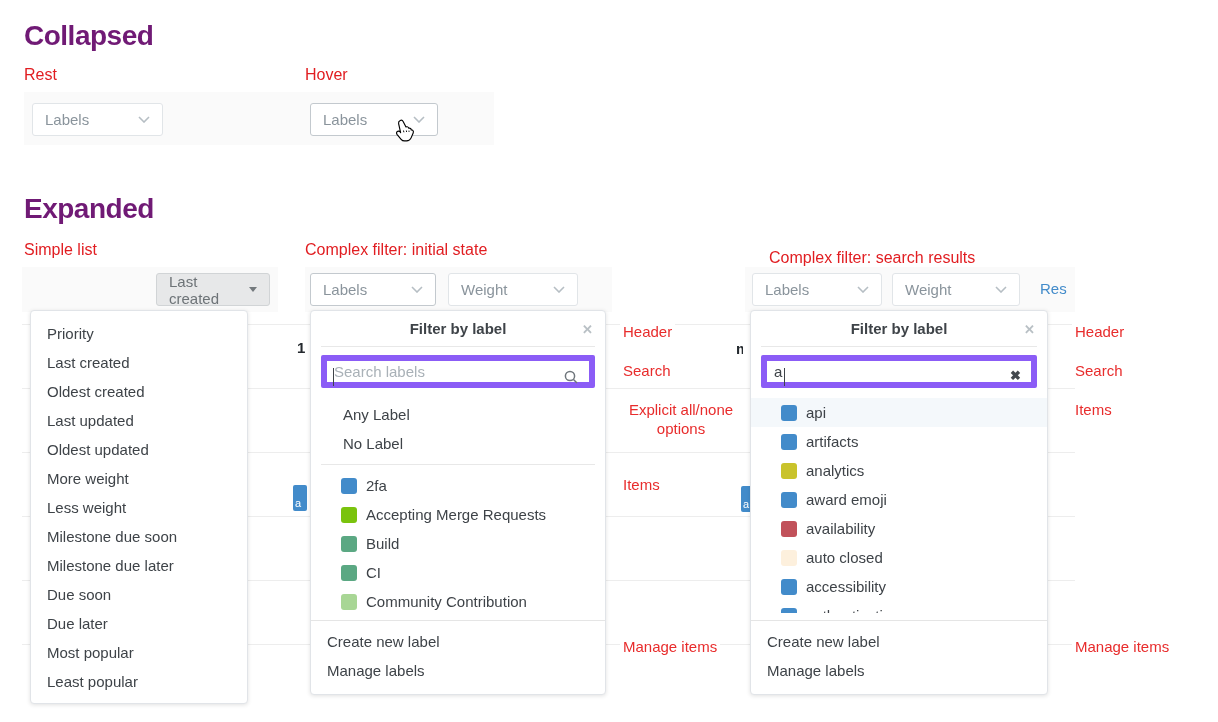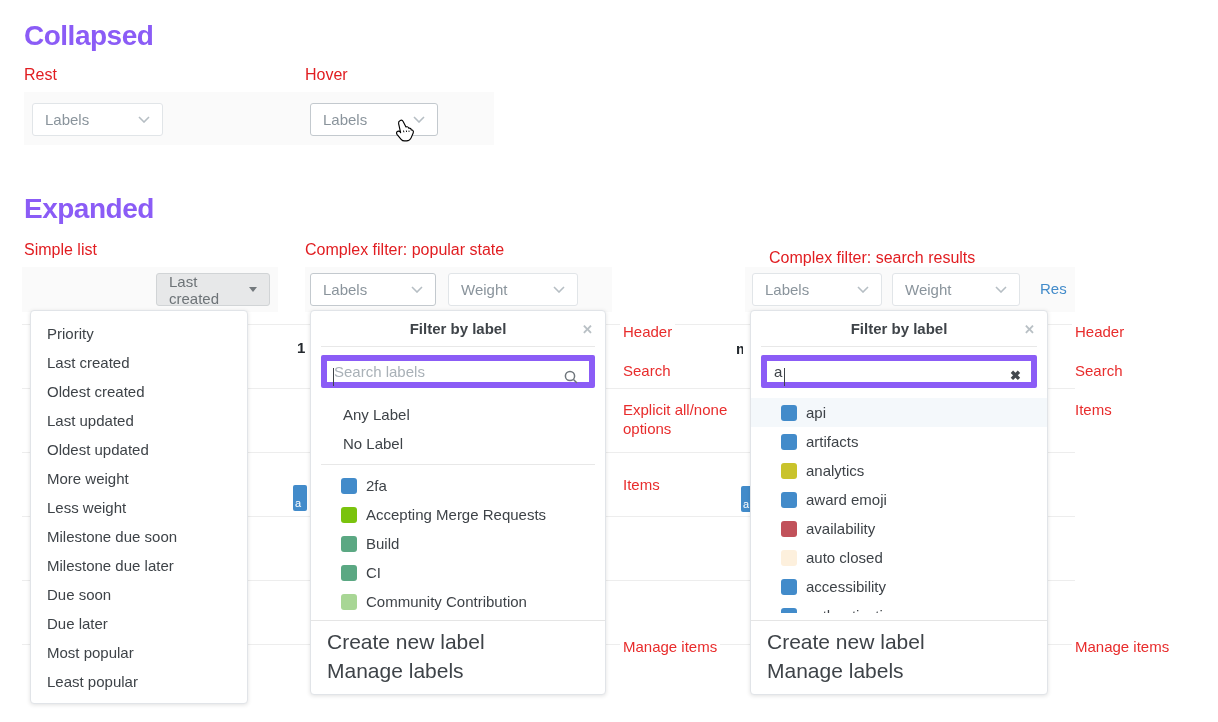--- a/index.html
+++ b/index.html
@@ -1,19 +1,19 @@
 <!DOCTYPE html>
 <html><head>
 <meta charset="utf-8">
 <style>
   * { margin:0; padding:0; box-sizing:border-box; }
   html,body { width:1218px; height:722px; background:#fff; overflow:hidden;
     font-family:"Liberation Sans", sans-serif; color:#3e4348; }
 
-  .h1 { position:absolute; font-size:28px; font-weight:bold; color:#8b5cf6; letter-spacing:-0.5px; }
+  .h1 { position:absolute; font-size:28px; font-weight:bold; color:#701a75; letter-spacing:-0.5px; }
   .red-label { position:absolute; font-size:16px; color:#e11d21; }
 
   .strip { position:absolute; background:#fafafa; z-index:1; }
 
   .bg-line { position:absolute; left:22px; width:1053px; height:1px; background:#ededed; z-index:0; }
 
   .filter-btn { position:absolute; z-index:2; background:#fff; border:1px solid #e1e5e8;
     border-radius:3px; height:33px; display:flex; align-items:center; justify-content:space-between;
     padding:0 12px; font-size:15px; color:#8a949c; cursor:pointer; }
   .filter-btn.active { border-color:#c3c9ce; }
@@ -53,24 +53,24 @@
   .divider { border-top:1px solid #e8e8e8; margin:6px 10px; }
 
   .label-row { height:29px; display:flex; align-items:center; padding-left:30px; font-size:15px; cursor:pointer; }
   .label-row.hl { background:#f4f8fb; }
   .chip { width:16px; height:16px; border-radius:3px; margin-right:9px; flex:none; }
 
   #results-list { height:219px; padding-top:4px; overflow:hidden; }
 
   .panel-footer { border-top:1px solid #e5e5e5; margin-top:4px; padding:6px 0 8px; }
   .panel-footer.mt7 { margin-top:7px; }
-  .footer-item { height:29px; line-height:29px; padding-left:16px; font-size:21px; cursor:pointer; }
+  .footer-item { height:29px; line-height:29px; padding-left:16px; font-size:15px; cursor:pointer; }
 
   .annot { position:absolute; z-index:3; color:#e82c2c; font-size:15px; line-height:19px;
-    background:#fff; padding:0 3px; }
+    background:#fff; padding:0 3px;text-align:center; }
 
   .frag-text { position:absolute; z-index:1; font-weight:bold; font-size:15px; color:#24292e;
     overflow:hidden; width:8px; height:14px; }
   .frag-chip { position:absolute; z-index:1; background:#428bca; border-radius:2px;
     overflow:hidden; color:#fff; font-size:11px; line-height:11px; padding-top:13px; padding-left:2px; }
 
   #cursor { position:absolute; left:392px; top:118px; z-index:6; }
 </style>
 </head>
 <body>
@@ -110,21 +110,21 @@
 
 <div id="cursor">
   <svg width="23" height="27" viewBox="0 0 24 28">
     <path fill="#fff" stroke="#000" stroke-width="1.2" stroke-linejoin="round" d="M8.6 2.6 C9.7 2 11 2.4 11.6 3.5 L14.6 9.3 C14.9 9.1 15.4 9 15.9 9.1 C16.7 9.3 17.3 9.9 17.5 10.6 C18.1 10.4 18.8 10.5 19.3 10.9 C19.8 11.3 20.1 11.8 20.1 12.4 C20.7 12.3 21.3 12.5 21.7 12.9 C22.4 13.6 22.5 14.6 22.1 15.5 L19.8 20.9 C19 22.7 17.2 23.8 15.2 23.8 L13.1 23.8 C11.7 23.8 10.4 23.2 9.5 22.1 L5.2 16.9 C4.5 16 4.6 14.7 5.5 14 C6.3 13.3 7.5 13.4 8.2 14.2 L9 15.1 L6.9 5.8 C6.6 4.5 7.4 3.2 8.6 2.6 Z"></path>
     <path d="M12.4 14.8 L12 13 M15.2 14.5 L15 13 M17.8 14.4 L17.7 13.1" stroke="#000" stroke-width="1" fill="none"></path>
   </svg>
 </div>
 
 <div class="h1" style="left:24px; top:193px;">Expanded</div>
 <div class="red-label" style="left:24px; top:241px;">Simple list</div>
-<div class="red-label" style="left:305px; top:241px;">Complex filter: popular state</div>
+<div class="red-label" style="left:305px; top:241px;">Complex filter: initial state</div>
 <div class="red-label" style="left:745px; top:249px;margin-left:24px;">Complex filter: search results</div>
 
 <div class="strip" style="left:22px; top:267px; width:256px; height:45px;"></div>
 <div class="strip" style="left:305px; top:267px; width:307px; height:45px;"></div>
 <div class="strip" style="left:745px; top:267px; width:330px; height:45px; overflow:hidden;">
   <span style="position:absolute; left:295px; top:13px; font-size:15px; color:#428bca; white-space:nowrap;">Res</span>
 </div>
 
 <div class="sort-btn" style="left:156px; top:273px; width:114px;">
   <span>Last created</span>

